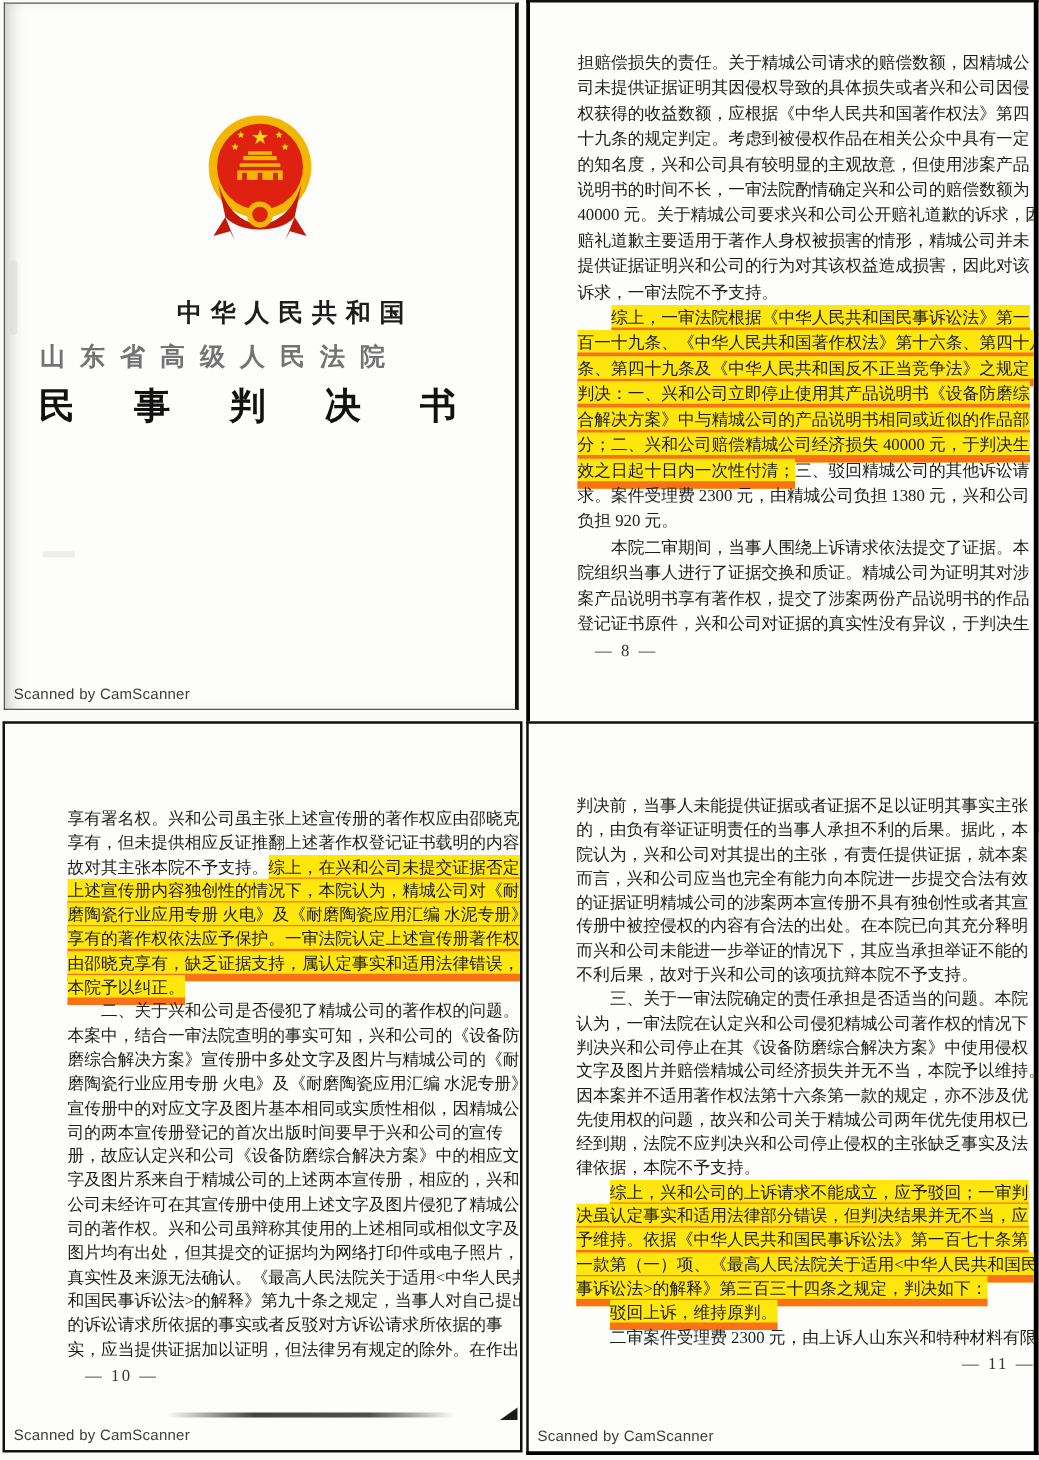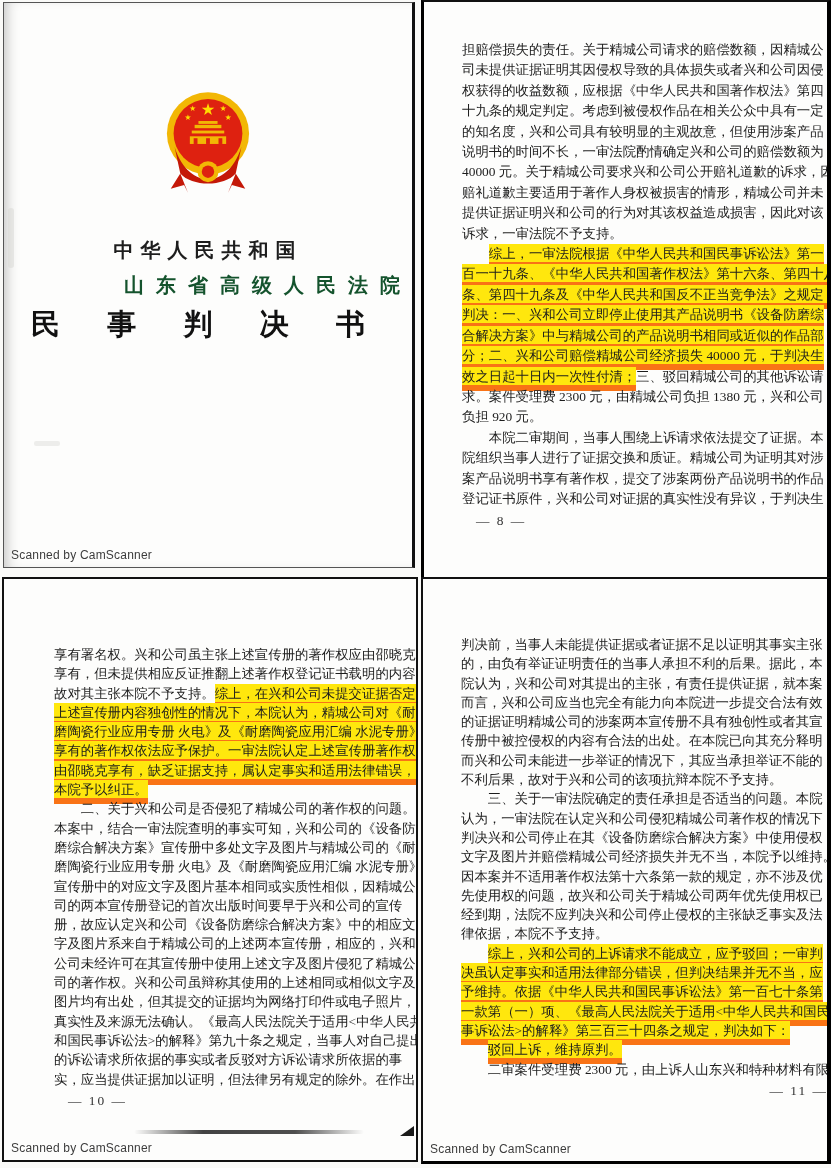--- a/index.html
+++ b/index.html
@@ -10,23 +10,23 @@
   .page-p8{left:421px;top:0;width:410px;height:666px;border:2px solid #111;border-left:3px solid #000;border-right:4px solid #000;}
   .page-p10{left:2px;top:577px;width:416px;height:585px;border:2px solid #111;}
   .page-p11{left:421px;top:577px;width:410px;height:587px;border:2px solid #111;border-right:4px solid #000;border-bottom:3px solid #000;}
 
   .scanfoot{position:absolute;left:7px;bottom:5px;font-family:Liberation Sans, sans-serif;
     font-size:12px;color:#3d3d3d;letter-spacing:.2px;}
 
   
   .emblem-wrap{position:absolute;top:86px;left:0;width:100%;text-align:center;}
   .cover-country{position:absolute;top:234px;width:100%;text-align:center;font-size:20px;color:#1d1d1d;
-    letter-spacing:7px;font-weight:600;}
-  .cover-court{position:absolute;top:269px;width:100%;text-align:right;font-size:20px;color:#14532d;
-    letter-spacing:12px;font-weight:600;}
+    letter-spacing:7px;font-weight:600;padding-left:28px;}
+  .cover-court{position:absolute;top:269px;width:100%;text-align:left;font-size:20px;color:#737373;
+    letter-spacing:12px;font-weight:600;padding-left:28px;}
   .cover-title{position:absolute;top:302px;width:100%;text-align:center;font-size:29px;color:#111;
     letter-spacing:20px;font-weight:bold;}
   .smudge1{position:absolute;left:4px;top:205px;width:6px;height:60px;background:#d8d8d4;opacity:.5;border-radius:3px;}
   .smudge2{position:absolute;left:30px;top:438px;width:26px;height:5px;background:#e3e3df;opacity:.6;border-radius:2px;}
 
   
   .textcol{position:absolute;white-space:nowrap;color:#1c1c1c;}
   .page-p8 .textcol{left:38px;top:38px;font-size:13.4px;line-height:20.4px;}
   .page-p10 .textcol{left:50px;top:66px;font-size:13.4px;line-height:19.3px;}
   .page-p11 .textcol{left:38px;top:56px;font-size:13.4px;line-height:19.3px;}

